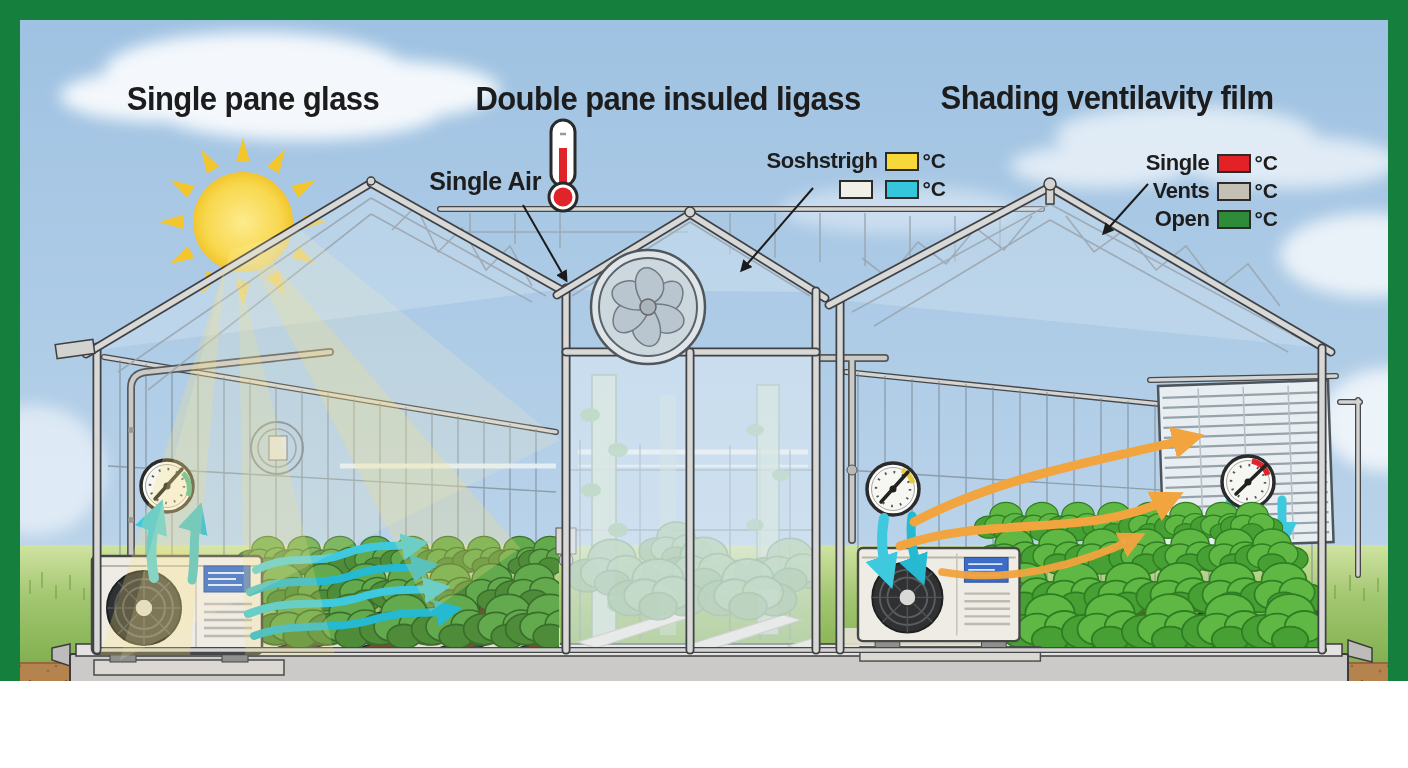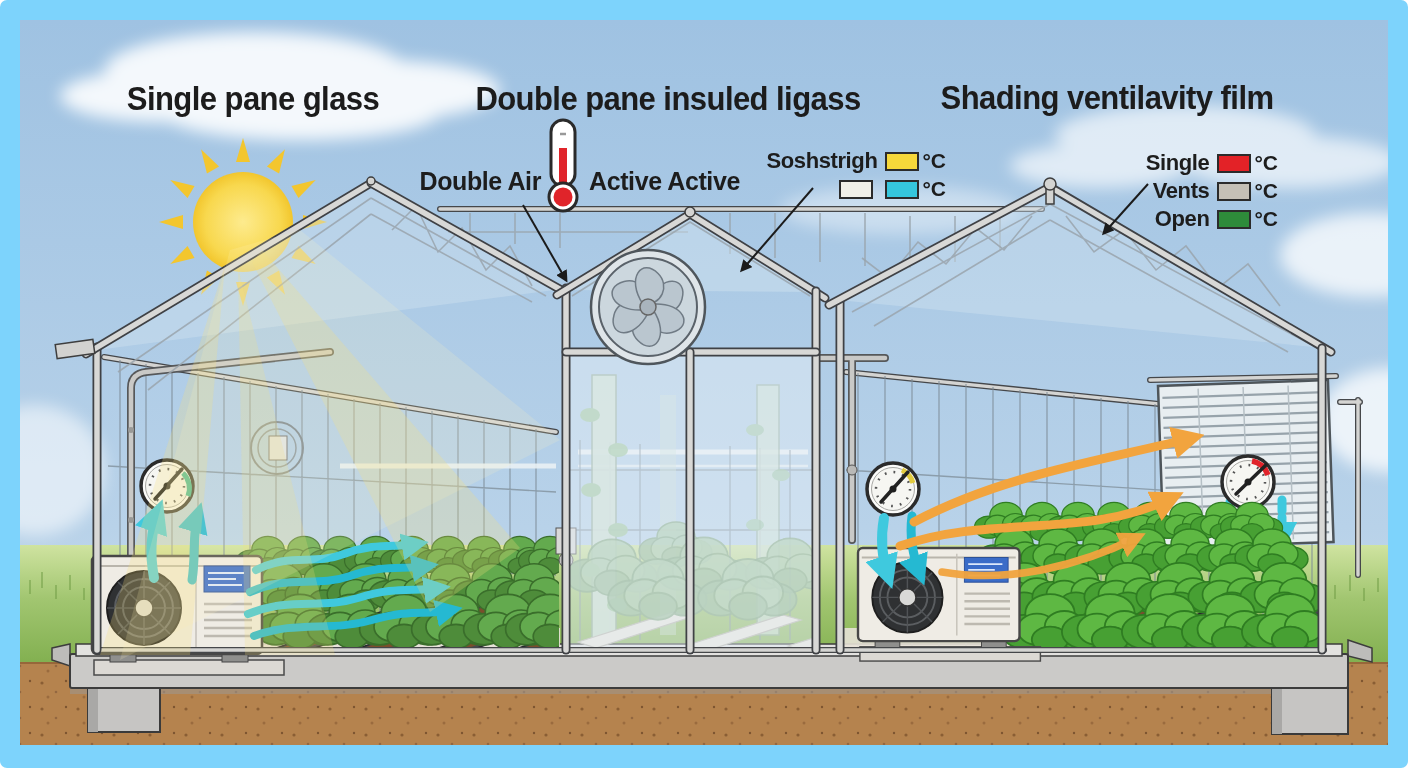--- a/index.html
+++ b/index.html
@@ -1,17 +1,17 @@
 <!DOCTYPE html>
 <html><head>
 <meta charset="utf-8">
 <style>
   html,body{margin:0;padding:0;background:#fff;}
-  .canvas{position:relative;width:1408px;height:768px;background:#7dd3fc;overflow:hidden;
-          font-family:"Liberation Sans",sans-serif;border-radius:7px;}
+  .canvas{position:relative;width:1408px;height:681px;background:#15803d;overflow:hidden;
+          font-family:"Liberation Sans",sans-serif;}
   svg{position:absolute;left:0;top:0;}
   
   .fd{stroke:#3f4145;stroke-width:9;fill:none;stroke-linecap:round;stroke-linejoin:round}
   .fl{stroke:#d8d8d6;stroke-width:5.5;fill:none;stroke-linecap:round;stroke-linejoin:round}
   .fd2{stroke:#45474a;stroke-width:6;fill:none;stroke-linecap:round}
   .fl2{stroke:#d4d4d2;stroke-width:3.4;fill:none;stroke-linecap:round}
   .thin{stroke:#7e8c97;stroke-width:1.3;fill:none;opacity:.75}
   .thin2{stroke:#9aa5ad;stroke-width:1.6;fill:none;opacity:.85}
   .pipeD{stroke:#56585a;stroke-width:8;fill:none;stroke-linecap:round}
   .pipeL{stroke:#c9c9c7;stroke-width:4.6;fill:none;stroke-linecap:round}
@@ -459,22 +459,21 @@
     <path d="M813,188 L742,270" marker-end="url(#mDk)"></path>
     <path d="M1148,184 L1104,233" marker-end="url(#mDk)"></path>
   </g>
 </g>
 </svg>
 
 <div class="title" style="left:253px;top:80px">Single pane glass</div>
 <div class="title" style="left:668px;top:80px">Double pane insuled ligass</div>
 <div class="title" style="left:1107px;top:79px">Shading ventilavity film</div>
 
-<div class="ann ann-air" style="left:541px;top:167px">Double Air</div>
-<div class="ann" style="left:589px;top:167px">Active Active</div>
+<div class="ann ann-air" style="left:541px;top:167px">Single Air</div>
 
 <div class="legend" style="left:700px;top:139px;width:246px">
   <div class="lrow">
     <span class="llabel">Soshstrigh</span>
     <span class="sw" style="background: rgb(246, 216, 58);"></span>
     <span class="lunit">°C</span>
   </div>
   <div class="lrow">
     <span class="sw" style="background: rgb(241, 240, 232);"></span>
     <span class="sw sw-gap" style="background: rgb(53, 198, 220);"></span>

